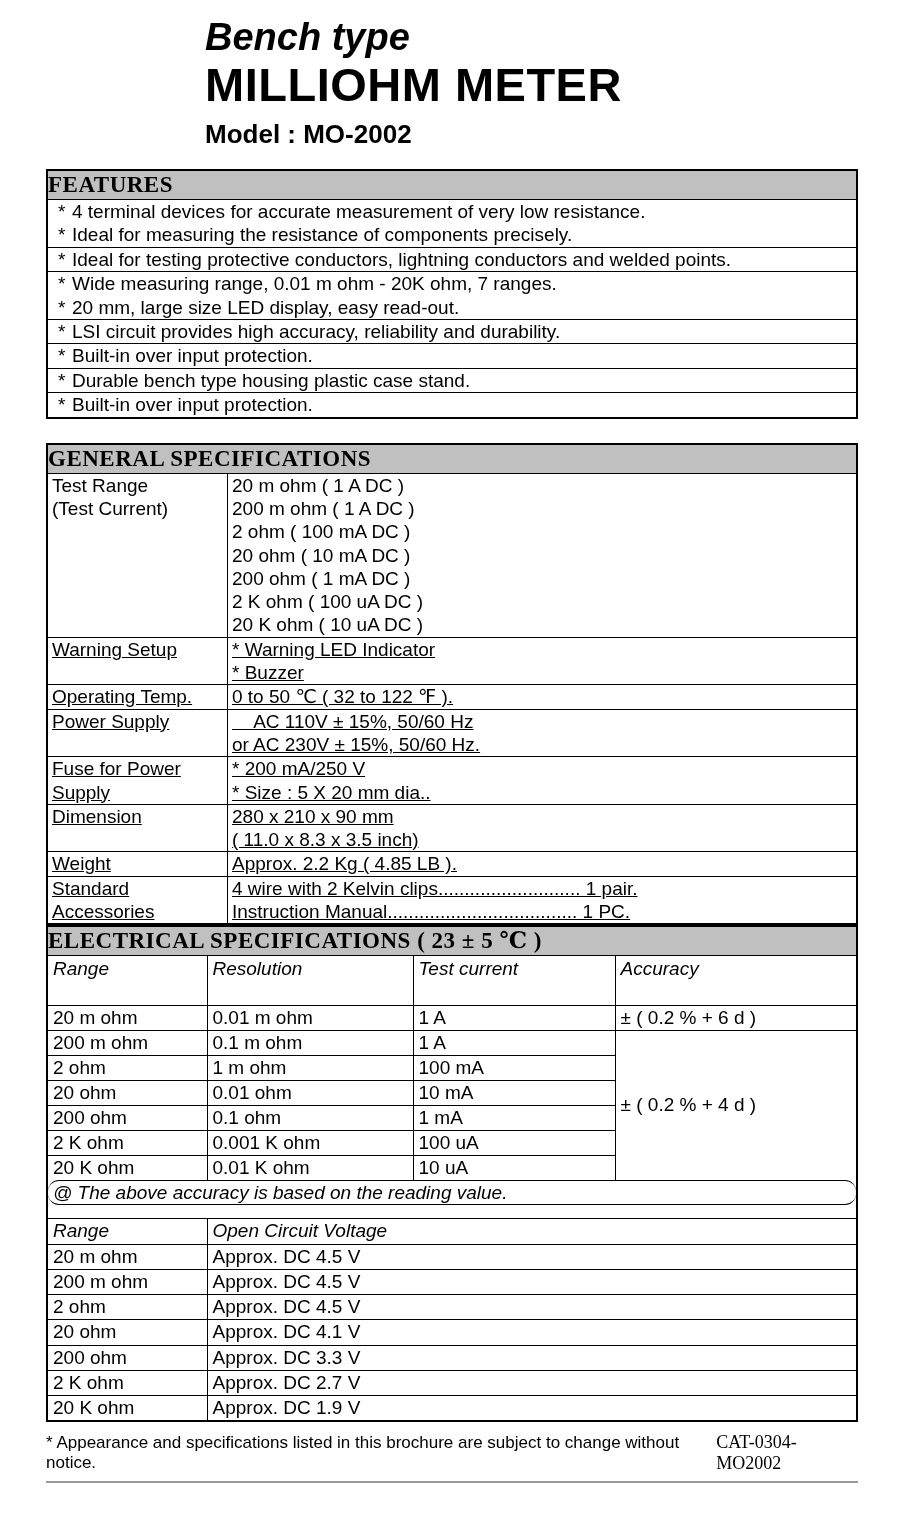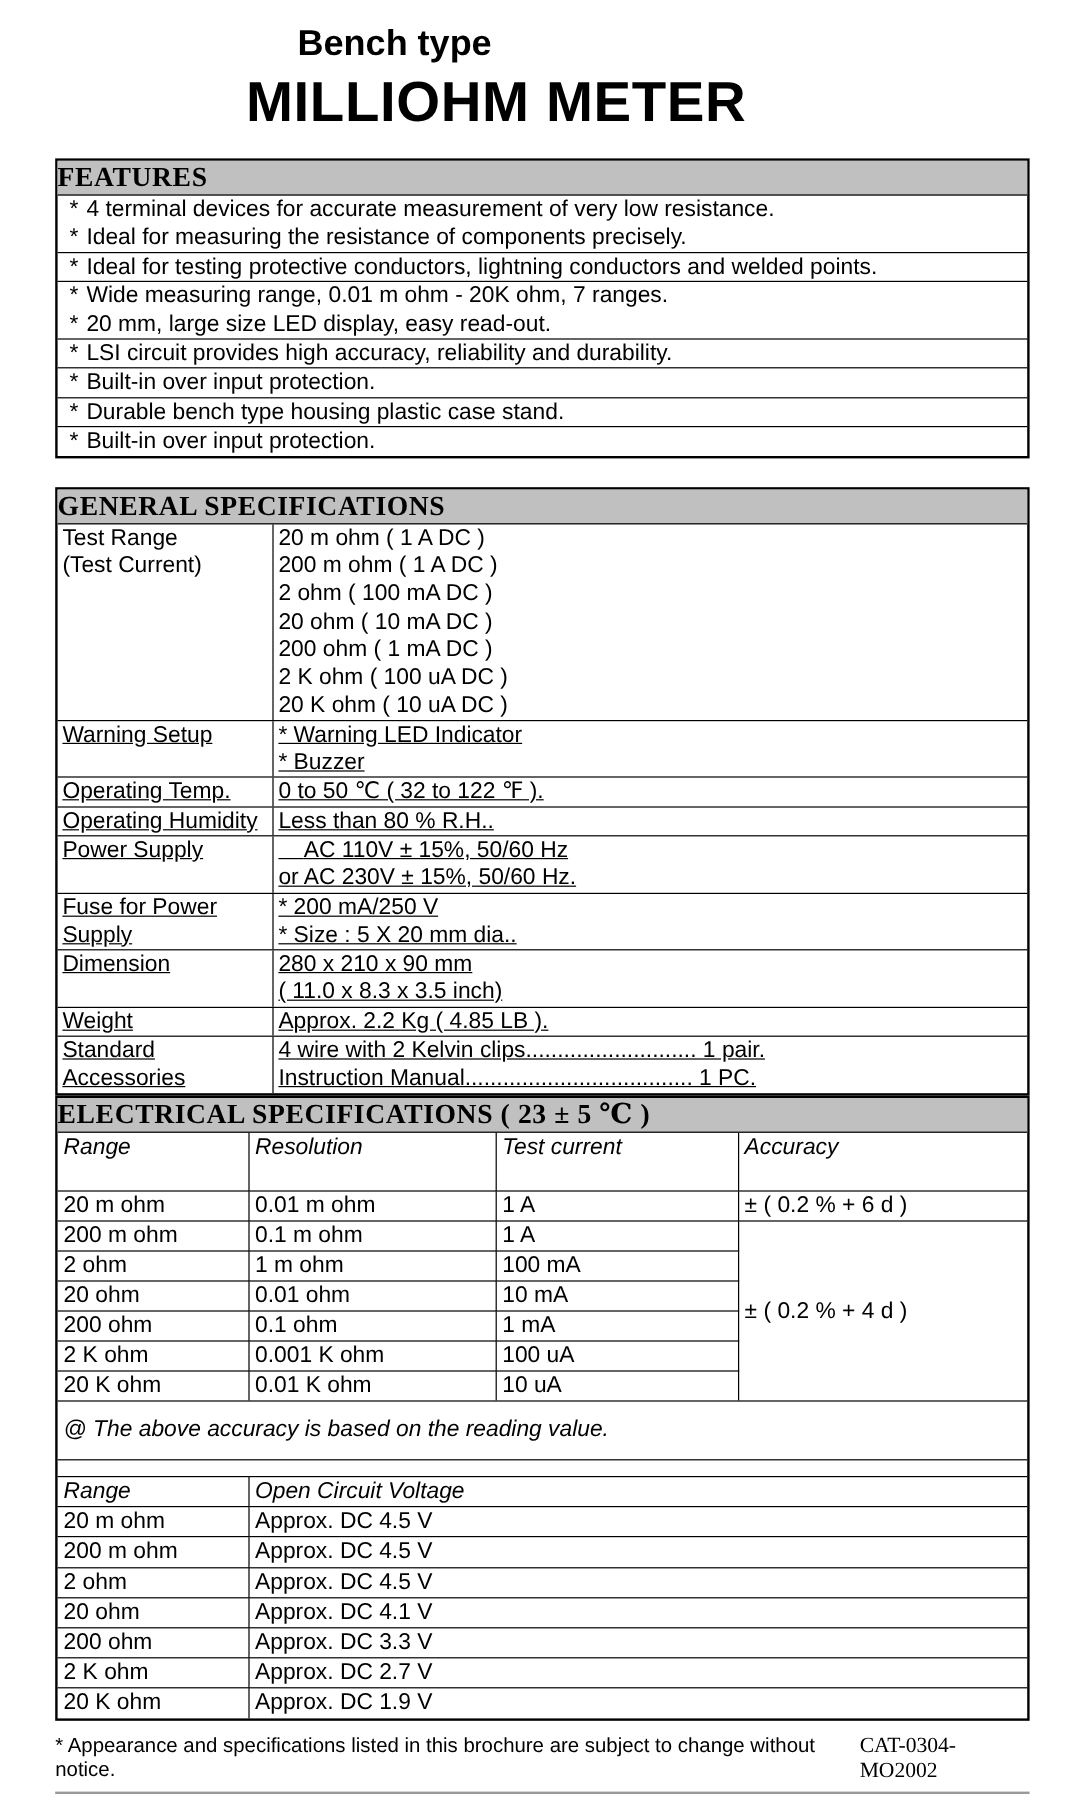--- a/index.html
+++ b/index.html
@@ -6,21 +6,21 @@
   html, body { margin: 0; padding: 0; background: #ffffff; }
   body {
     width: 904px; height: 1516px;
     font-family: "Liberation Sans", "DejaVu Sans", sans-serif;
     color: #000;
   }
   .page { width: 904px; height: 1516px; padding: 20px 46px 0 46px; }
 
   
   .brand { margin-left: 159px; margin-bottom: 20px; }
-  .brand-type  { font-size: 30px; font-weight: bold; line-height: 34px; margin-left: 43px; }
+  .brand-type  { font-size: 38px; font-weight: bold; font-style: italic; line-height: 34px; }
   .brand-title { font-size: 47px; font-weight: bold; line-height: 54px; margin-top: 4px; letter-spacing: 0.5px; }
   .brand-model { font-size: 26px; font-weight: bold; line-height: 30px; margin-top: 7px; }
 
   
   .tbl { border: 2px solid #000; width: 100%; }
   .tbl-title {
     background: var(--header-bg, #c0c0c0);
     border-bottom: 1px solid #000;
     font-family: "Liberation Serif", "DejaVu Serif", serif;
     font-weight: bold; font-size: 23px; line-height: 28px;
@@ -46,21 +46,21 @@
 
   
   table { border-collapse: collapse; width: 100%; table-layout: fixed; }
   .es-table { border: hidden; }
   .es-table th, .es-table td { border: 1px solid #000; padding: 0 5px; text-align: left; font-weight: normal; }
   .es-table th { font-style: italic; vertical-align: top; height: 49px; font-size: 19px; line-height: 26px; }
   .es-table td { height: 24.5px; font-size: 19px; line-height: 24px; }
   .es-table td.acc-merged { vertical-align: middle; }
   .es-note {
     border-top: 1px solid #000; border-bottom: 1px solid #000;
-    font-style: italic; font-size: 19px; line-height: 23.5px; padding: 12px 5px;
+    font-style: italic; font-size: 19px; line-height: 23.5px; padding: 0 5px; border-radius: 11px;
   }
   .es-spacer { height: 13px; }
   .ocv-table { border-left: hidden; border-right: hidden; border-bottom: hidden; border-top: 1px solid #000; }
   .ocv-table th, .ocv-table td { border: 1px solid #000; padding: 0 5px; text-align: left; font-weight: normal; }
   .ocv-table th { font-style: italic; font-size: 19px; line-height: 24.5px; height: 24.5px; }
   .ocv-table td { font-size: 19px; line-height: 24.2px; height: 24.5px; }
 
   
   .foot {
     display: flex; justify-content: space-between; align-items: baseline;
@@ -70,20 +70,21 @@
   .foot .cat { font-family: "Liberation Serif", "DejaVu Serif", serif; font-size: 18px; }
 </style>
 </head>
 <body>
 
 <div class="page">
 
   <header class="brand">
     <div class="brand-type">Bench type</div>
     <div class="brand-title">MILLIOHM METER</div>
+    <div class="brand-model">Model : MO-2002</div>
   </header>
 
   <section class="tbl features">
     <div class="tbl-title">FEATURES</div>
     <div id="features-body">
         <div class="feat-group">
           <div class="feat-line">
             <span class="b">*</span>
             <span class="t">4 terminal devices for accurate measurement of very low resistance.</span>
           </div>
@@ -161,28 +162,20 @@
             <div class="line">* Warning LED Indicator</div>
             <div class="line">* Buzzer</div>
           </div>
         </div>
         <div class="gs-row">
           <div class="gs-label">
             <div class="line">Operating Temp.</div>
           </div>
           <div class="gs-value">
             <div class="line">0 to 50 ℃ ( 32 to 122 ℉ ).</div>
-          </div>
-        </div>
-        <div class="gs-row">
-          <div class="gs-label">
-            <div class="line">Operating Humidity</div>
-          </div>
-          <div class="gs-value">
-            <div class="line">Less than 80 % R.H..</div>
           </div>
         </div>
         <div class="gs-row">
           <div class="gs-label">
             <div class="line">Power Supply</div>
           </div>
           <div class="gs-value">
             <div class="line">    AC 110V ± 15%, 50/60 Hz</div>
             <div class="line">or AC 230V ± 15%, 50/60 Hz.</div>
           </div>

